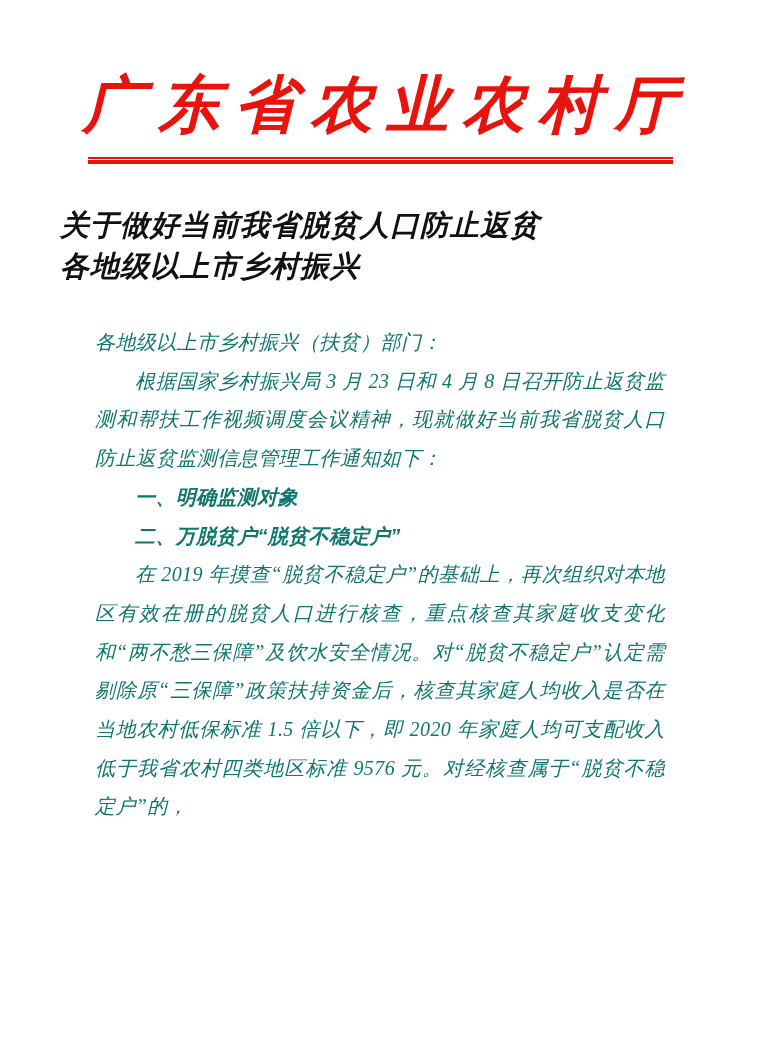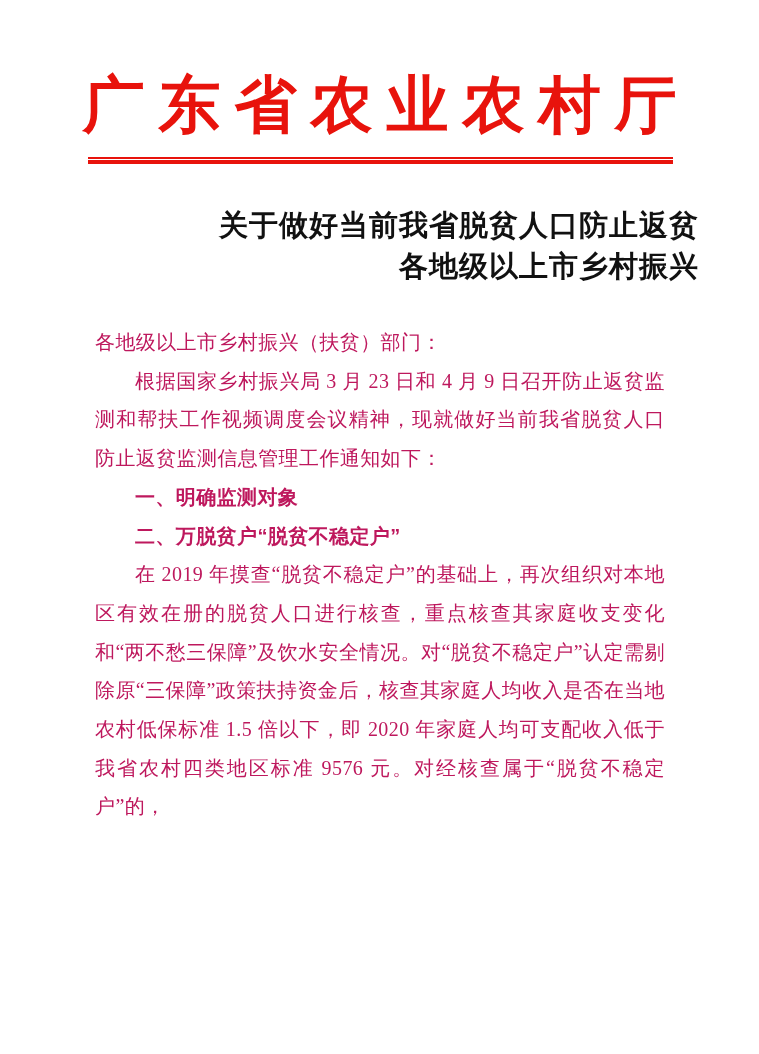--- a/index.html
+++ b/index.html
@@ -7,20 +7,21 @@
     padding: 0;
     background: #ffffff;
   }
   .page {
     position: relative;
     width: 759px;
     height: 860px;
     background: #ffffff;
     overflow: hidden;
     font-family: "Liberation Serif", "DejaVu Serif", serif;
+    font-style: italic;
   }
   .letterhead {
     margin-top: 66px;
     text-align: center;
     color: #e8130c;
     font-size: 62px;
     line-height: 78px;
     font-weight: 700;
     letter-spacing: 14px;
     text-indent: 14px;
@@ -37,31 +38,31 @@
     margin: 13px 86px 0 88px;
   }
   .red-rule.bottom {
     position: absolute;
     left: 88px;
     right: 86px;
     top: 955px;
   }
   .doc-title {
     margin: 41px 60px 0 60px;
-    text-align: right;
+    text-align: left;
     color: #111111;
     font-size: 29px;
     line-height: 41px;
     font-weight: 700;
     letter-spacing: 1px;
     font-family: "Liberation Serif", "DejaVu Serif", serif;
   }
   .doc-body {
     margin: 36px 94px 0 95px;
-    color: #be185d;
+    color: #0f766e;
     font-size: 20px;
     line-height: 38.7px;
     letter-spacing: 0.4px;
     text-align: justify;
   }
   .doc-body p {
     margin: 0;
     padding: 0;
   }
   .doc-body p.indent {
@@ -82,21 +83,21 @@
 
   <div class="red-rule top"></div>
 
   <div class="doc-title">
     <div>关于做好当前我省脱贫人口防止返贫</div>
     <div>各地级以上市乡村振兴</div>
   </div>
 
   <div class="doc-body">
     <p class="salutation">各地级以上市乡村振兴（扶贫）部门：</p>
-    <p class="indent">根据国家乡村振兴局 3 月 23 日和 4 月 9 日召开防止返贫监测和帮扶工作视频调度会议精神，现就做好当前我省脱贫人口防止返贫监测信息管理工作通知如下：</p>
+    <p class="indent">根据国家乡村振兴局 3 月 23 日和 4 月 8 日召开防止返贫监测和帮扶工作视频调度会议精神，现就做好当前我省脱贫人口防止返贫监测信息管理工作通知如下：</p>
     <p class="section-heading">一、明确监测对象</p>
     <p class="section-heading">二、万脱贫户“脱贫不稳定户”</p>
     <p class="indent">在 2019 年摸查“脱贫不稳定户”的基础上，再次组织对本地区有效在册的脱贫人口进行核查，重点核查其家庭收支变化和“两不愁三保障”及饮水安全情况。对“脱贫不稳定户”认定需剔除原“三保障”政策扶持资金后，核查其家庭人均收入是否在当地农村低保标准 1.5 倍以下，即 2020 年家庭人均可支配收入低于我省农村四类地区标准 9576 元。对经核查属于“脱贫不稳定户”的，</p>
   </div>
 
   <div class="red-rule bottom"></div>
 
 </div>
 
 </body></html>

